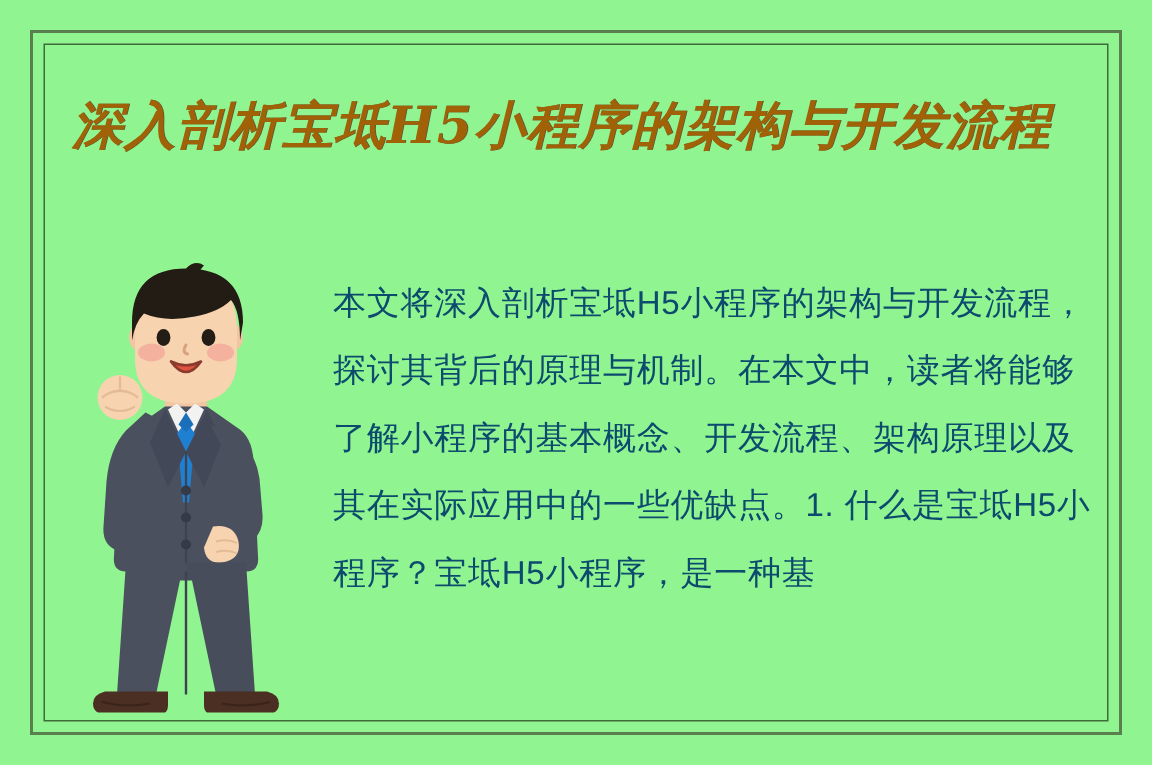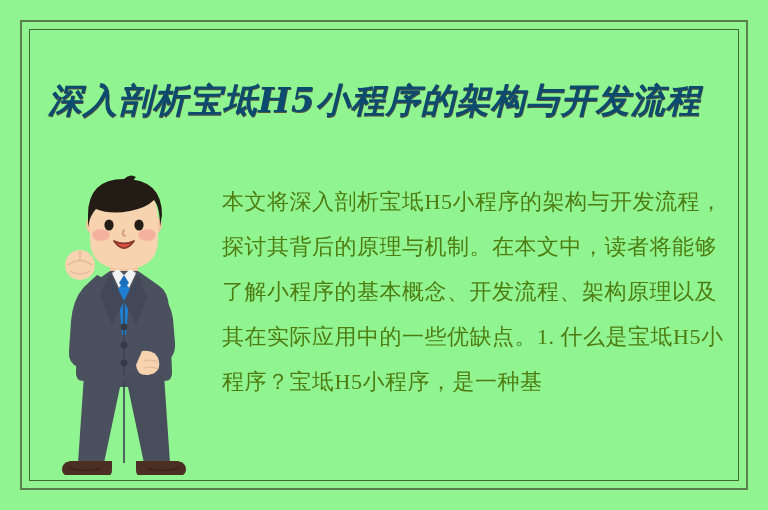--- a/index.html
+++ b/index.html
@@ -49,23 +49,22 @@
     position: absolute;
     left: 48px;
     top: 58px;
     width: 672px;
     font-family: "DejaVu Serif", serif;
     font-style: italic;
     font-weight: bold;
     font-size: 34px;
     line-height: 52px;
     letter-spacing: 1px;
-    color: #0c4a6e;
+    color: #a16207;
     text-shadow: 0.5px 0.5px 0 #55533f;
-    margin-top: 16px;
   }
 
   
   .content {
     position: absolute;
     left: 40px;
     top: 175px;
     right: 36px;
     bottom: 34px;
     display: flex;
@@ -75,24 +74,24 @@
   .figure-wrap {
     flex: 0 0 168px;
     height: 300px;
     position: relative;
   }
 
   .body-text {
     flex: 1 1 auto;
     padding-left: 14px;
     padding-top: 4px;
-    font-family: Liberation Serif, serif;
+    font-family: Liberation Sans, sans-serif;
     font-size: 22px;
     line-height: 45px;
-    color: #4d7c0f;
+    color: #0c4a6e;
     letter-spacing: 0.5px;
     word-break: break-all;
     overflow: hidden;
     max-height: 300px;
   }
 
   svg.character { display: block; }
 </style>
 </head>
 <body>

